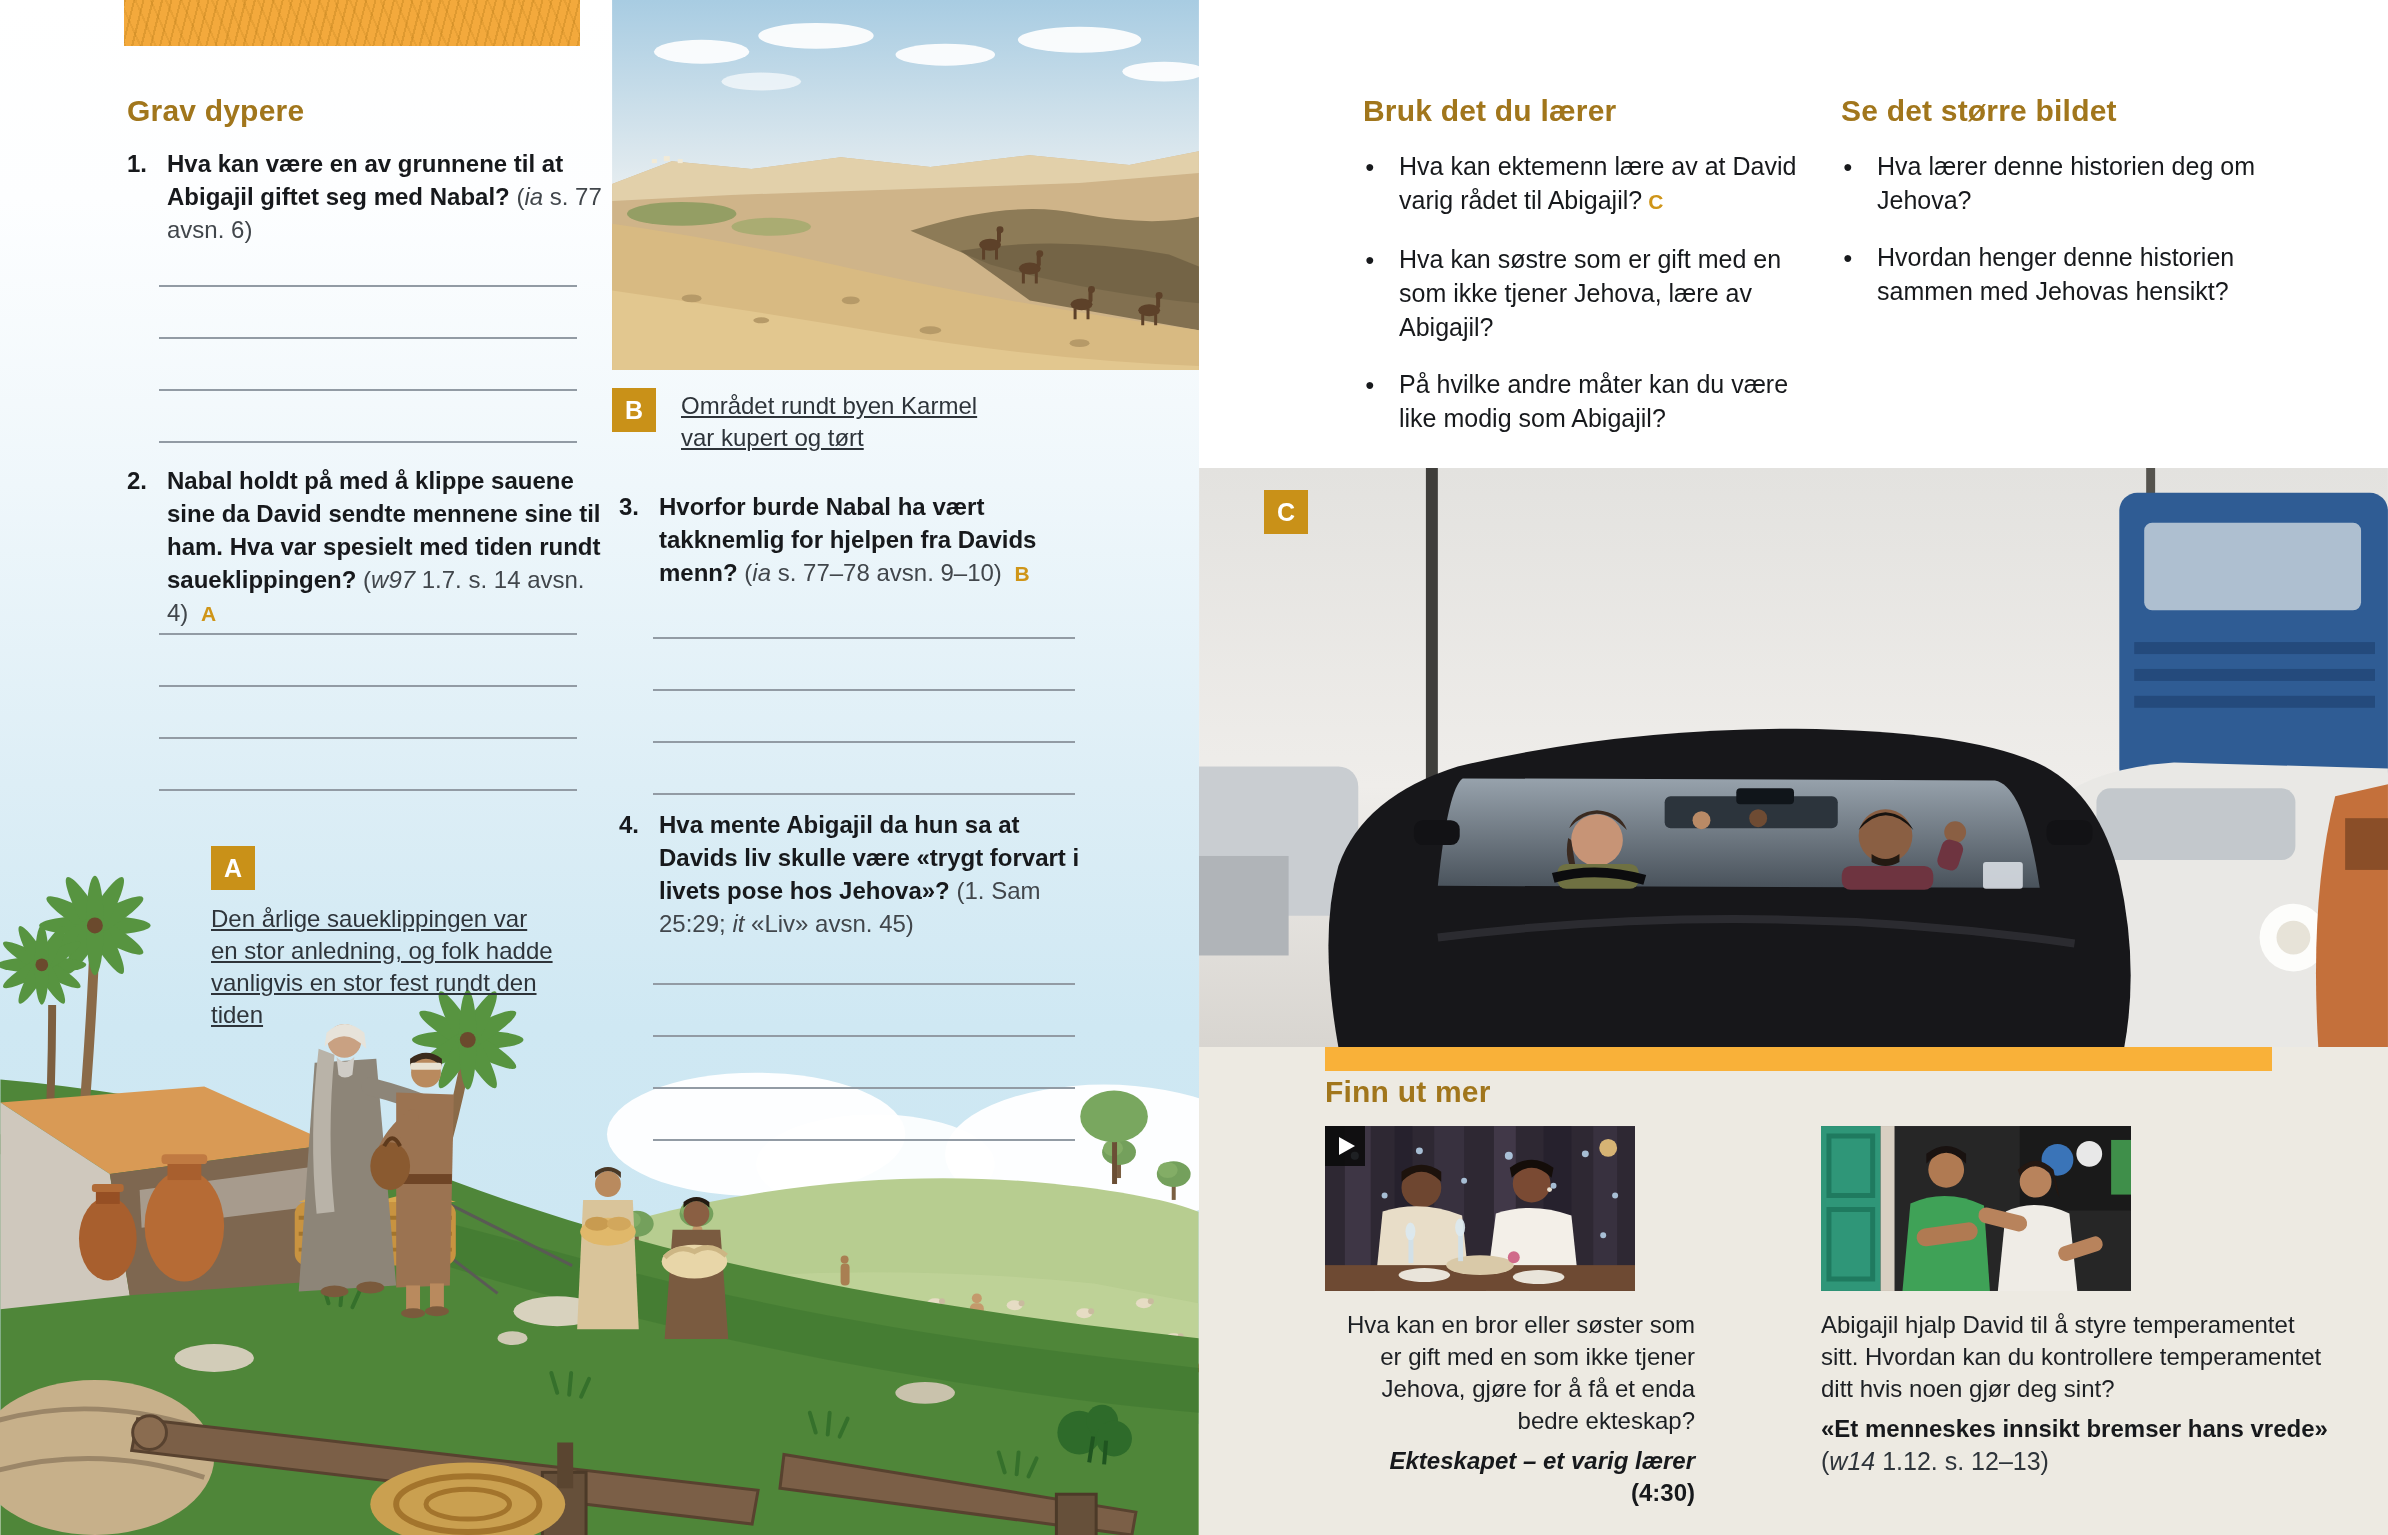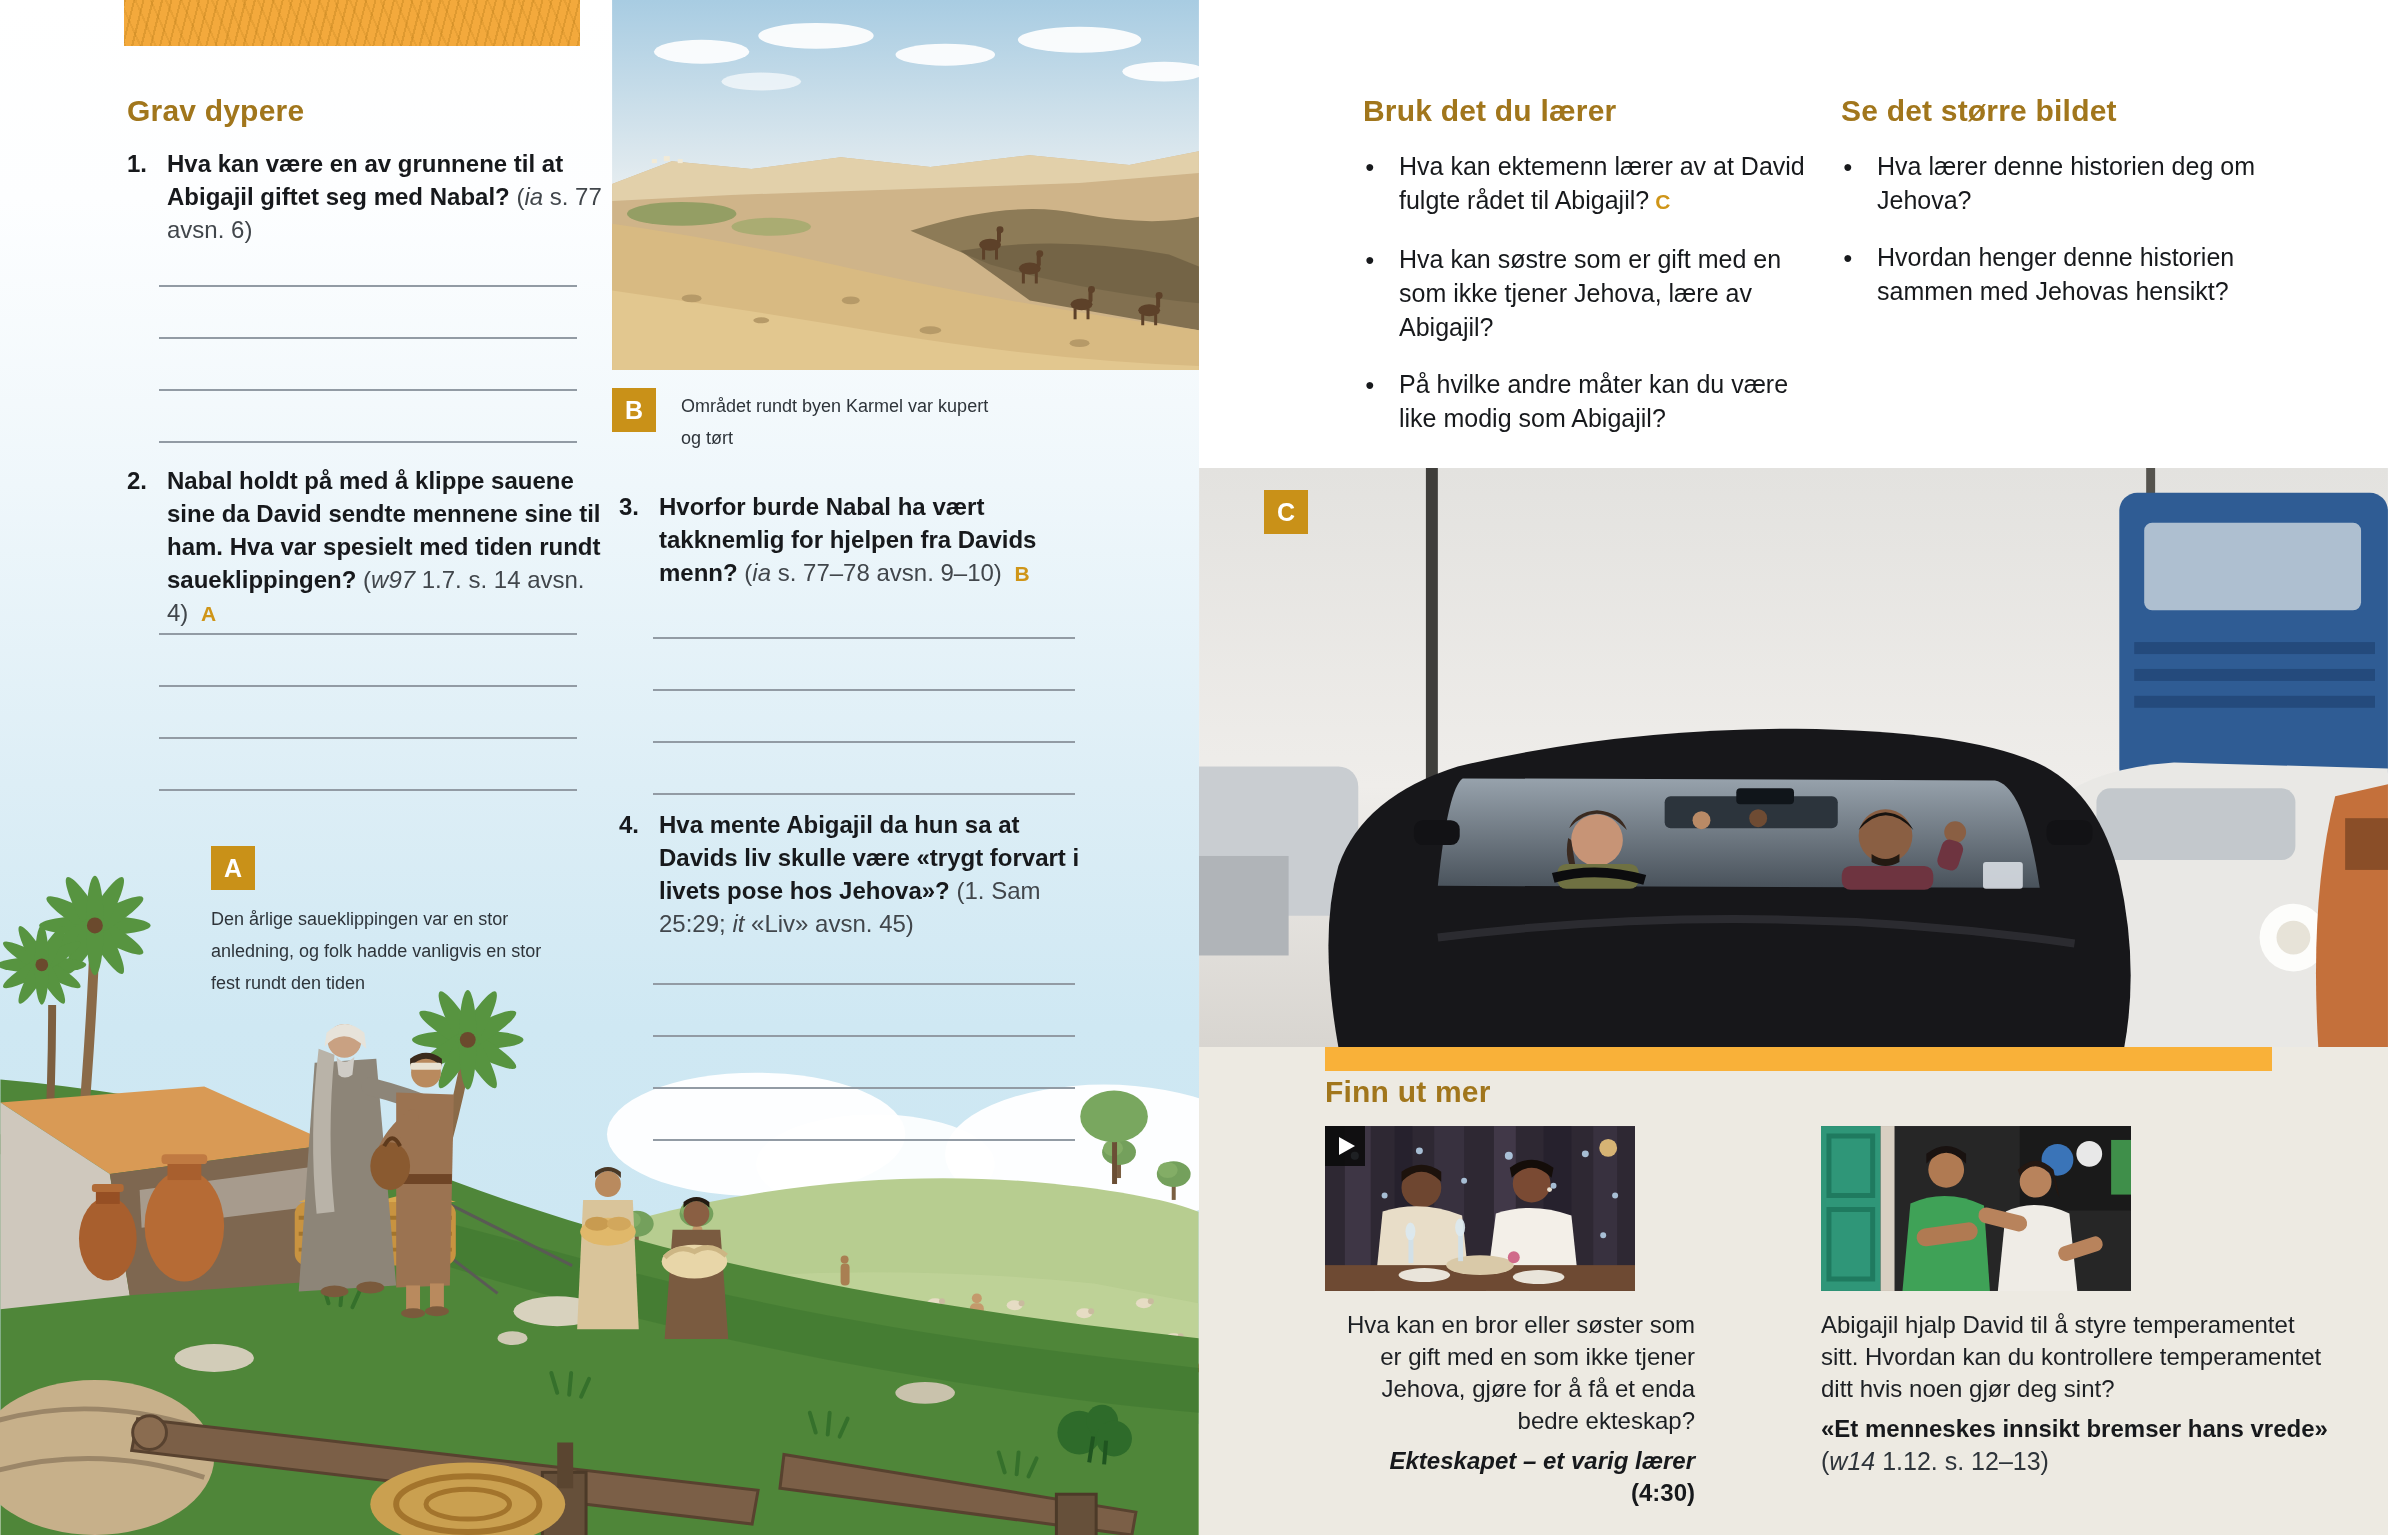--- a/index.html
+++ b/index.html
@@ -16,21 +16,21 @@
   .q{position:absolute;width:476px;padding-left:40px;box-sizing:border-box;
      font-size:24px;line-height:33px;font-weight:700;}
   .q .num{position:absolute;left:0;top:0;font-weight:700;}
   .q .ref{font-weight:400;color:#41464b;}
   .q .ref i{font-style:italic;text-align:right;}
   .badge-inline{color:#cf9518;font-weight:700;font-size:21px;letter-spacing:0.5px;padding-left:6px;}
   .lines{position:absolute;}
   .wline{height:50px;border-bottom:2px solid #929ba4;}
   .fig-badge{position:absolute;width:44px;height:44px;background:#c99118;color:#ffffff;
     display:flex;align-items:center;justify-content:center;font-size:25px;font-weight:700;z-index:5;}
-  .fig-cap{position:absolute;font-size:18px;line-height:32px;color:#2e343a;}
+  .fig-cap{position:absolute;font-size:24px;line-height:32px;color:#2e343a;text-decoration:underline;}
   .photo{position:absolute;overflow:hidden;}
   .photo svg{display:block;}
 
   
   .right-page{position:absolute;left:1199px;top:0;width:1189px;height:1535px;background:#ffffff;}
   .bullets{position:absolute;width:468px;font-size:25px;line-height:34px;color:#17191c;}
   .bullet{position:relative;padding-left:36px;margin-bottom:23px;}
   .bullet::before{content:"\25CF";position:absolute;left:2px;top:1px;font-size:16px;color:#17191c;}
   .beige{position:absolute;left:1199px;top:1047px;width:1189px;height:489px;background:#edeae2;}
   .orange-bar{position:absolute;left:1325px;top:1047px;width:947px;height:24px;background:#f9b139;}
@@ -346,21 +346,21 @@
       <div class="wline"></div>
       <div class="wline"></div>
       <div class="wline"></div>
     </div>
   </div>
 
   <div class="right-page"></div>
 
   <div class="gold-h" style="left:1363px;top:94px;">Bruk det du lærer</div>
   <div class="bullets" style="left:1363px;top:149px;">
-    <div class="bullet"><span>Hva kan ektemenn lærer av at David fulgte rådet til Abigajil?</span><span class="badge-inline">C</span></div>
+    <div class="bullet"><span>Hva kan ektemenn lære av at David varig rådet til Abigajil?</span><span class="badge-inline">C</span></div>
     <div class="bullet"><span>Hva kan søstre som er gift med en som ikke tjener Jehova, lære av Abigajil?</span></div>
     <div class="bullet"><span>På hvilke andre måter kan du være like modig som Abigajil?</span></div>
   </div>
 
   <div class="gold-h" style="left:1841px;top:94px;">Se det større bildet</div>
   <div class="bullets" style="left:1841px;top:149px;">
     <div class="bullet"><span>Hva lærer denne historien deg om Jehova?</span></div>
     <div class="bullet"><span>Hvordan henger denne historien sammen med Jehovas hensikt?</span></div>
   </div>
 

